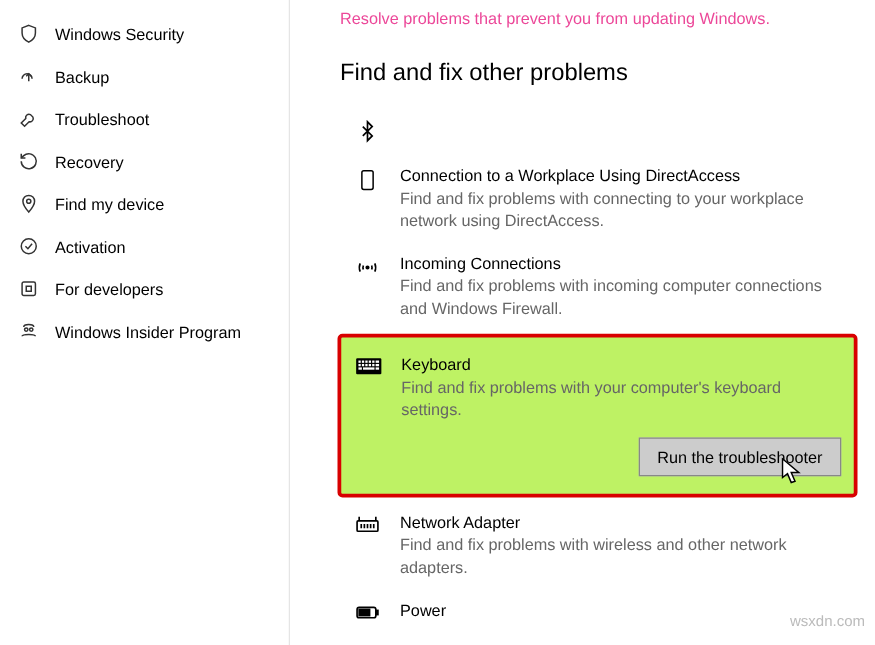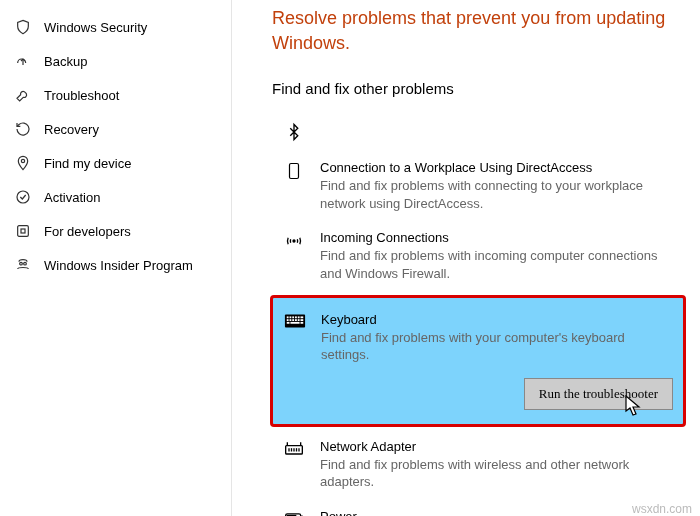--- a/index.html
+++ b/index.html
@@ -45,44 +45,44 @@
     .sidebar-item .label {
       font-size: 13px;
       color: #000;
     }
     .main {
       flex: 1;
       padding: 0 20px 0 40px;
       overflow: hidden;
     }
     .intro-text {
-      color: #c2410c;
-      font-size: 18px;
+      color: #ec4899;
+      font-size: 13px;
       line-height: 1.4;
       padding-top: 6px;
     }
     .section-header {
-      font-size: 15px;
+      font-size: 19px;
       font-weight: 500;
       margin-top: 24px;
       margin-bottom: 16px;
       color: #000;
     }
     .ts-list {
       padding-left: 4px;
     }
     .ts-item {
       display: flex;
       padding: 8px 6px 10px 6px;
       position: relative;
     }
     .ts-item.highlighted {
       border: 3px solid #d80000;
       border-radius: 4px;
-      background: #7dd3fc;
+      background: #bef264;
       padding: 14px 10px 14px 10px;
       margin: 2px -6px 4px -6px;
     }
     .ts-icon {
       width: 24px;
       min-width: 24px;
       margin-right: 14px;
       display: flex;
       justify-content: center;
       padding-top: 1px;
@@ -104,32 +104,32 @@
       display: flex;
       justify-content: flex-end;
       margin-top: 14px;
       position: relative;
     }
     .run-btn {
       background: #ccc;
       border: 1px solid #888;
       padding: 7px 14px;
       font-size: 13px;
-      font-family: Liberation Serif, serif;
+      font-family: Liberation Sans, sans-serif;
       cursor: pointer;
     }
     .cursor {
       position: absolute;
       bottom: -10px;
       right: 30px;
       pointer-events: none;
     }
     .watermark {
       position: absolute;
-      bottom: 0;
+      bottom: 12px;
       right: 8px;
       color: #bbb;
       font-size: 12px;
       text-align: right;
     }
   </style>
 </head>
 <body>
 
 <div class="container">

